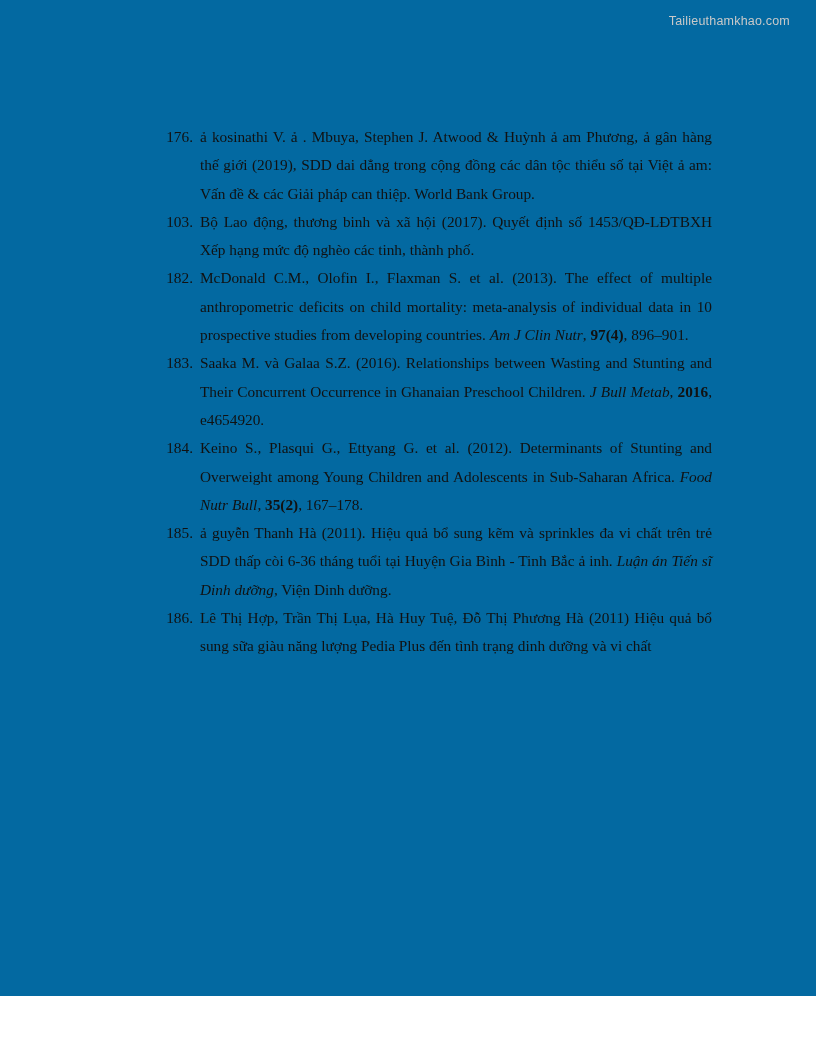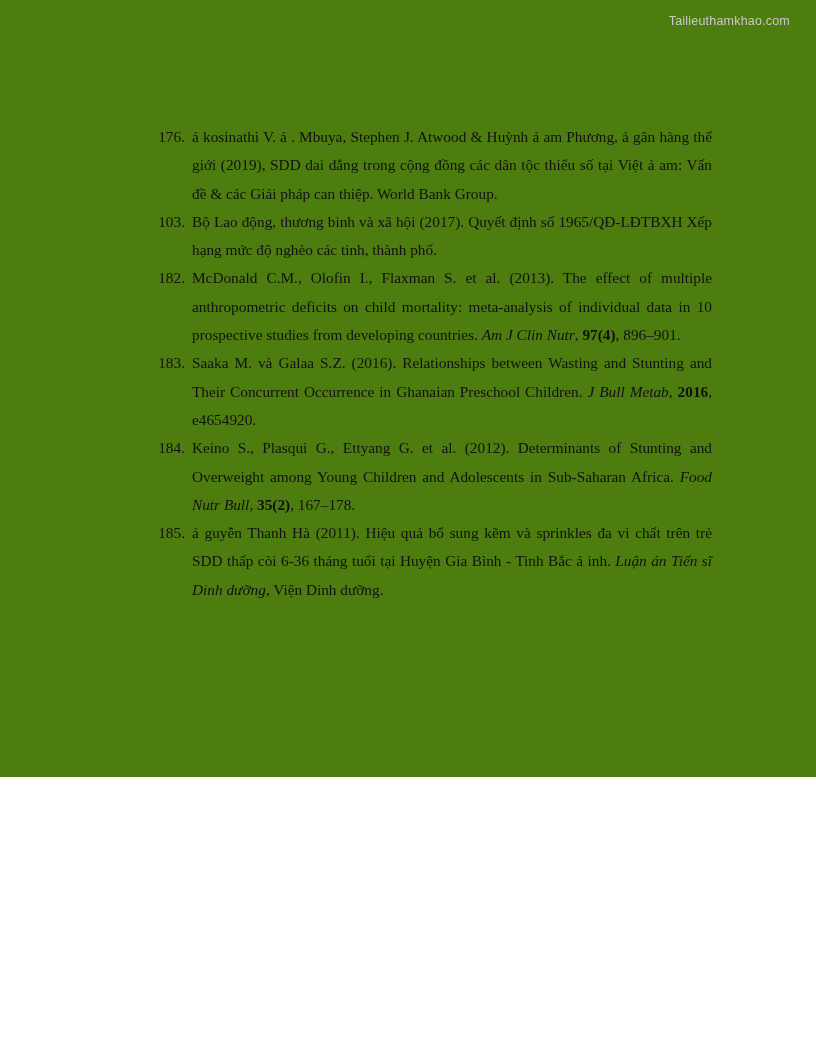--- a/index.html
+++ b/index.html
@@ -7,22 +7,22 @@
     padding: 0;
     background: #ffffff;
   }
   body {
     font-family: "Liberation Serif", "DejaVu Serif", serif;
     color: #111111;
   }
   .page {
     position: relative;
     width: 816px;
-    height: 777px;
-    background: #4d7c0f;
+    height: 996px;
+    background: #0369a1;
     overflow: hidden;
     box-sizing: border-box;
   }
   .watermark {
     position: absolute;
     top: 14px;
     right: 26px;
     font-family: "Liberation Sans", "DejaVu Sans", sans-serif;
     font-size: 12.5px;
     letter-spacing: 0.2px;
@@ -32,21 +32,21 @@
   }
   .refs {
     position: absolute;
     left: 158px;
     top: 123px;
     width: 554px;
   }
   .ref {
     position: relative;
     padding-left: 34px;
-    margin: 0 0 0 0;
+    margin: 0 0 0 8px;
     font-size: 15.3px;
     line-height: 28.3px;
     text-align: justify;
     text-justify: inter-word;
     hyphens: none;
   }
   .ref-num {
     position: absolute;
     left: 0;
     top: 0;
@@ -68,33 +68,37 @@
 
   <div class="watermark">Tailieuthamkhao.com</div>
 
   <div class="refs">
       <div class="ref">
         <span class="ref-num">176.</span>
         <span class="ref-body"><span>ả kosinathi V. ả . Mbuya, Stephen J. Atwood &amp; Huỳnh ả am Phương, ả gân hàng thế giới (2019), SDD dai dẳng trong cộng đồng các dân tộc thiểu số tại Việt ả am: Vấn đề &amp; các Giải pháp can thiệp. World Bank Group.</span></span>
       </div>
       <div class="ref">
         <span class="ref-num">103.</span>
-        <span class="ref-body"><span>Bộ Lao động, thương binh và xã hội (2017). Quyết định số 1965/QĐ-LĐTBXH Xếp hạng mức độ nghèo các tinh, thành phố.</span></span>
+        <span class="ref-body"><span>Bộ Lao động, thương binh và xã hội (2017). Quyết định số 1453/QĐ-LĐTBXH Xếp hạng mức độ nghèo các tinh, thành phố.</span></span>
       </div>
       <div class="ref">
         <span class="ref-num">182.</span>
         <span class="ref-body"><span>McDonald C.M., Olofin I., Flaxman S. et al. (2013). The effect of multiple anthropometric deficits on child mortality: meta-analysis of individual data in 10 prospective studies from developing countries. </span><i>Am J Clin Nutr</i><span>, </span><b>97(4)</b><span>, 896–901.</span></span>
       </div>
       <div class="ref">
         <span class="ref-num">183.</span>
         <span class="ref-body"><span>Saaka M. và Galaa S.Z. (2016). Relationships between Wasting and Stunting and Their Concurrent Occurrence in Ghanaian Preschool Children. </span><i>J Bull Metab</i><span>, </span><b>2016</b><span>, e4654920.</span></span>
       </div>
       <div class="ref">
         <span class="ref-num">184.</span>
         <span class="ref-body"><span>Keino S., Plasqui G., Ettyang G. et al. (2012). Determinants of Stunting and Overweight among Young Children and Adolescents in Sub-Saharan Africa. </span><i>Food Nutr Bull</i><span>, </span><b>35(2)</b><span>, 167–178.</span></span>
       </div>
       <div class="ref">
         <span class="ref-num">185.</span>
         <span class="ref-body"><span>ả guyễn Thanh Hà (2011). Hiệu quả bổ sung kẽm và sprinkles đa vi chất trên trẻ SDD thấp còi 6-36 tháng tuổi tại Huyện Gia Bình - Tinh Bắc ả inh. </span><i>Luận án Tiến sĩ Dinh dưỡng</i><span>, Viện Dinh dưỡng.</span></span>
       </div>
+      <div class="ref">
+        <span class="ref-num">186.</span>
+        <span class="ref-body"><span>Lê Thị Hợp, Trần Thị Lụa, Hà Huy Tuệ, Đỗ Thị Phương Hà (2011) Hiệu quả bổ sung sữa giàu năng lượng Pedia Plus đến tình trạng dinh dưỡng và vi chất</span></span>
+      </div>
     </div>
 
 </div>
 
 </body></html>

